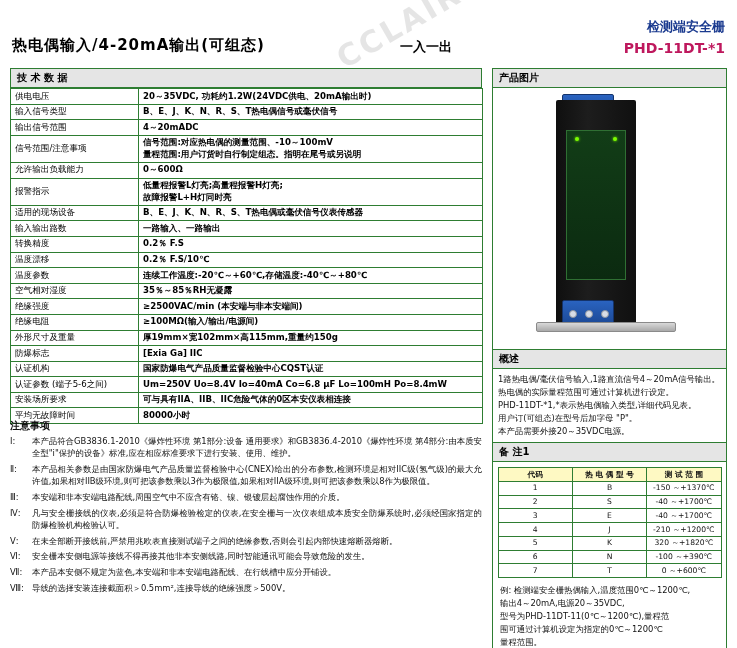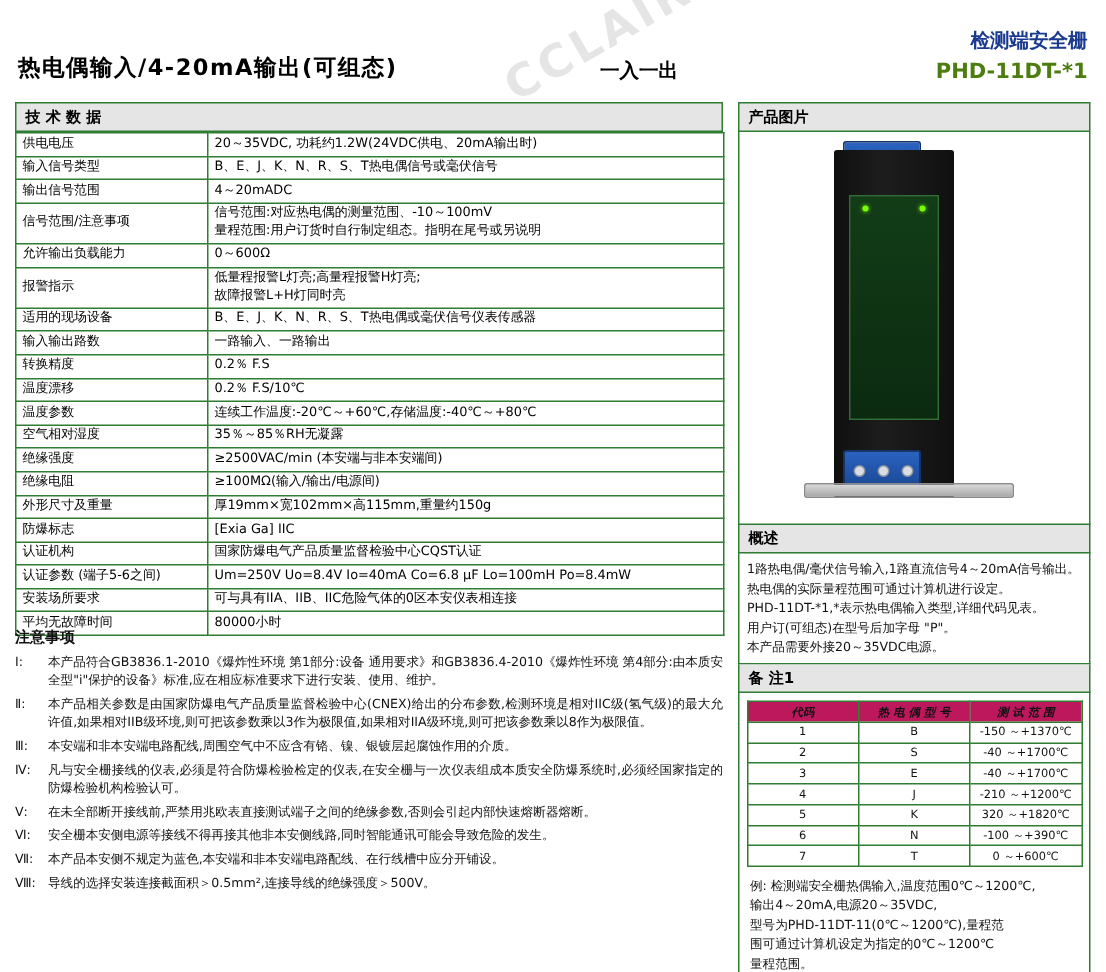--- a/index.html
+++ b/index.html
@@ -24,21 +24,21 @@
   .hdr-sub {
     position:absolute; left:400px; top:38px;
     font-size:13px; font-weight:bold; color:#000;
   }
   .hdr-right1 {
     position:absolute; right:12px; top:18px;
     font-size:13px; font-weight:bold; color:#1a3a8f;
   }
   .hdr-right2 {
     position:absolute; right:12px; top:40px;
-    font-size:14px; font-weight:bold; color:#4d7c0f;
+    font-size:14px; font-weight:bold; color:#be185d;
   }
 
   
   .bar {
     background:#e5e5e5;
     border:1px solid #2e7d32;
     font-weight:bold;
     font-size:10px;
     padding:2px 6px;
     color:#000;
@@ -49,21 +49,21 @@
   table.spec { border-collapse:collapse; width:472px; table-layout:fixed; }
   table.spec td {
     border:1px solid #2e7d32;
     padding:1.5px 4px;
     font-size:8.6px;
     line-height:1.35;
     vertical-align:middle;
     color:#000;
   }
   table.spec td.k { width:128px; }
-  table.spec td.v { width:344px; }
+  table.spec td.v { width:344px;font-weight:bold; }
   .subline { display:block; }
 
   
   .notes { position:absolute; left:10px; top:420px; width:472px; }
   .notes-title { font-size:10px; font-weight:bold; margin-bottom:3px; line-height:1.15; }
   .note-row { display:flex; margin-bottom:3px; }
   .note-num { width:22px; flex:0 0 22px; font-size:8.4px; line-height:1.5; }
   .note-txt { flex:1; font-size:8.4px; line-height:1.5; text-align:justify; }
 
   
@@ -111,21 +111,21 @@
   .ov-box {
     width:235px; border:1px solid #2e7d32; border-top:none;
     padding:4px 5px; font-size:8.4px; line-height:1.55;
   }
   .ov-box p { margin:0; }
 
   table.range { border-collapse:collapse; width:224px; margin:3px auto 2px auto; table-layout:fixed;}
   table.range td, table.range th {
     border:1px solid #2e7d32; font-size:7.6px; padding:0.5px 2px; text-align:center; font-weight:normal;
   }
-  table.range th { background:#be185d; font-weight:bold;font-style:italic; }
+  table.range th { background:#fef9c3; font-weight:bold; }
   table.range td.c1 { width:34px; }
   table.range td.c2 { width:78px; }
   table.range td.c3 { width:112px;margin-top:16px; }
 
   .ex-box { padding:4px 5px 2px 5px; font-size:8.4px; line-height:1.55; }
 
   
   .wm {
     position:absolute; color:rgba(170,170,170,0.30);
     font-size:30px; font-weight:bold; letter-spacing:3px;

